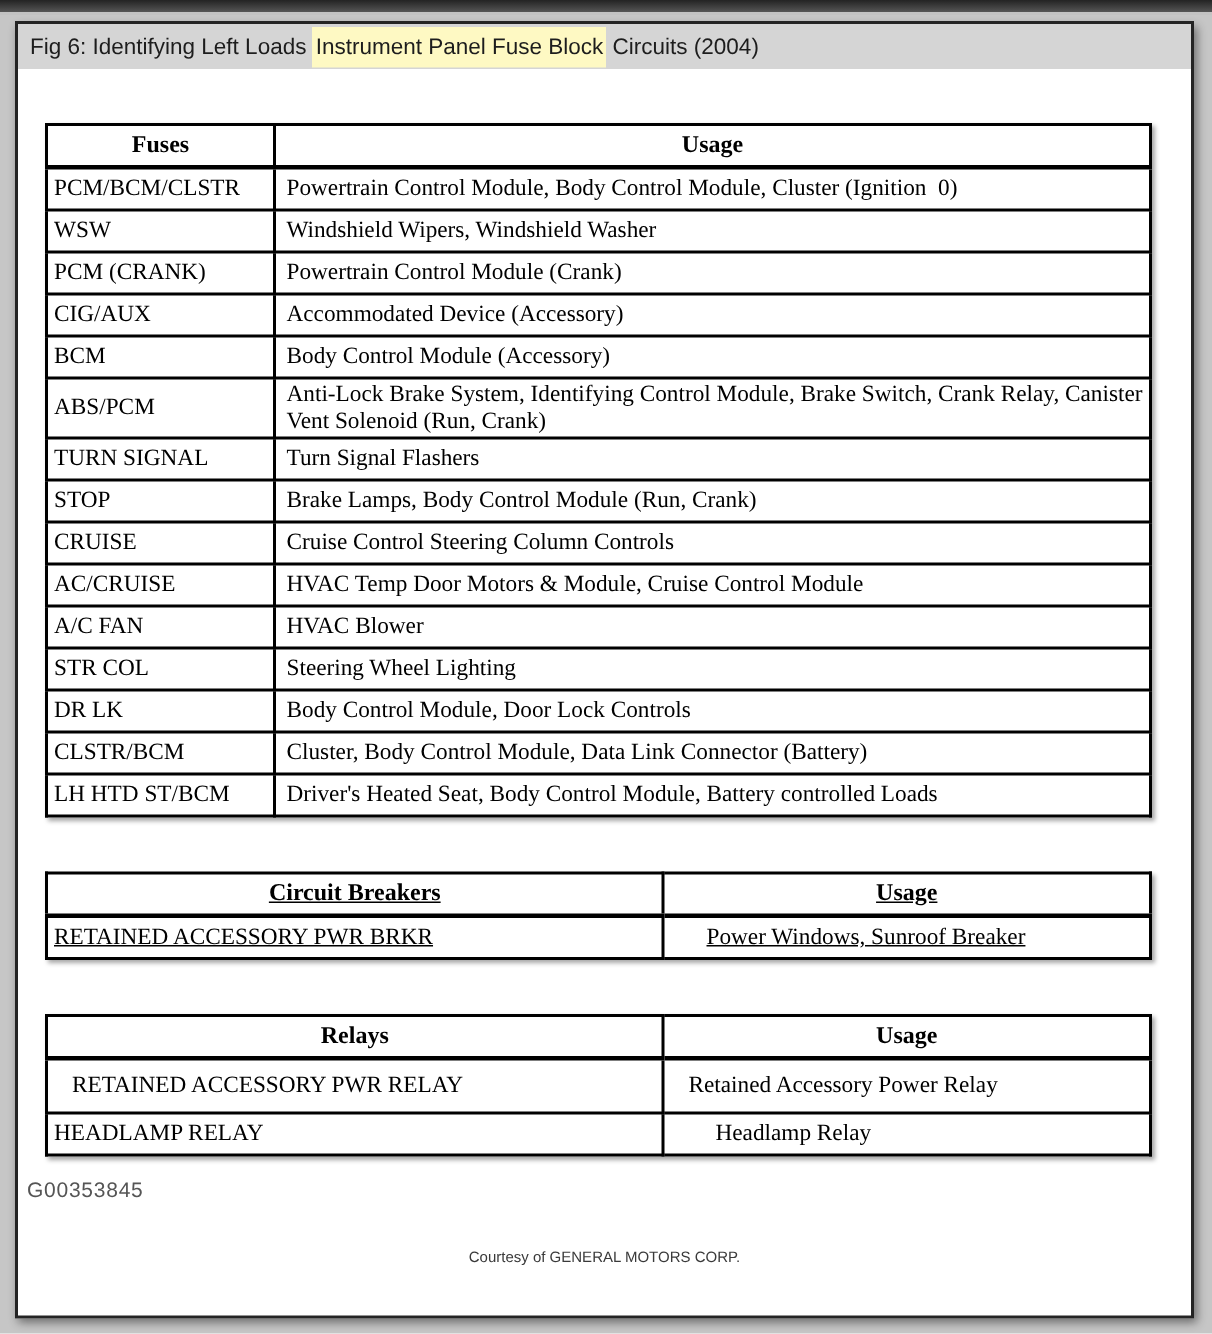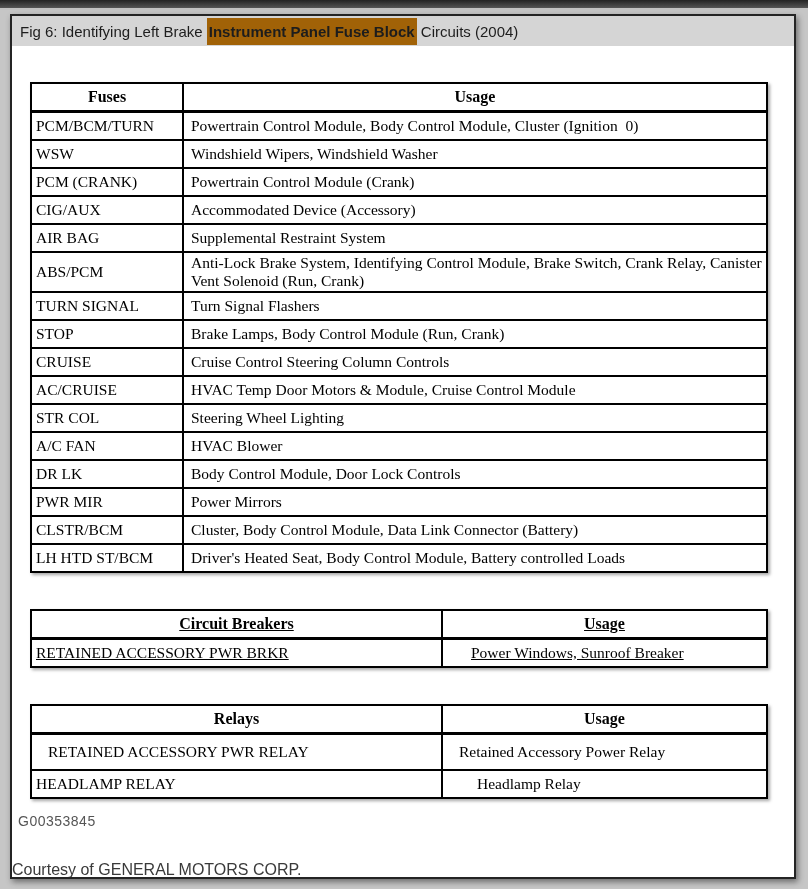--- a/index.html
+++ b/index.html
@@ -21,23 +21,23 @@
     overflow:hidden;
   }
   .title-bar{
     height:30px;background:#d5d5d5;
     display:flex;align-items:center;
     padding:0 8px;
     font-size:15px;color:#1d1d1d;
     white-space:pre;
   }
   .hl{
-    background:#a16207;
+    background:#fef9c3;
     display:flex;align-items:center;
-    height:27px;padding:0 2px;font-weight:bold;
+    height:27px;padding:0 2px;
   }
   .tables{padding-left:18px;}
   table.doc-table{
     border-collapse:collapse;
     width:738px;
     font-family:"Liberation Serif","DejaVu Serif",serif;
     color:#000;
     box-shadow:2px 2px 3px rgba(0,0,0,0.35);
     background:#fff;
     margin-top:36px;
@@ -68,66 +68,67 @@
   .relay-table col.c1{width:411px;}
   .relay-table td.usage-cell{padding-left:34px;}
   .relay-table tbody tr:first-child td{height:32px;padding-left:16px;}
   .doc-number{
     margin:14px 0 0 6px;
     font-size:14px;color:#555;
     letter-spacing:0.5px;
   }
   .courtesy{
     margin-top:32px;
-    font-size:16px;color:#3a3a3a;
+    text-align:center;
+    font-size:10px;color:#3a3a3a;
   }
 </style>
 </head>
 <body>
 
 <div class="top-bar"></div>
 <div class="top-line"></div>
 
 <div class="frame">
 
-  <div class="title-bar"><span>Fig 6: Identifying Left Brake </span><span class="hl">Instrument Panel Fuse Block</span><span> Circuits (2004)</span></div>
+  <div class="title-bar"><span>Fig 6: Identifying Left Loads </span><span class="hl">Instrument Panel Fuse Block</span><span> Circuits (2004)</span></div>
 
   <div class="tables">
 
     <table class="doc-table fuse-table">
       <colgroup>
           <col class="c1">
           <col>
         </colgroup>
       <thead>
         <tr>
           <th>Fuses</th>
           <th>Usage</th>
         </tr>
       </thead>
       <tbody>
           <tr>
-            <td class="label-cell">PCM/BCM/TURN</td>
+            <td class="label-cell">PCM/BCM/CLSTR</td>
             <td class="usage-cell">Powertrain Control Module, Body Control Module, Cluster (Ignition&nbsp; 0)</td>
           </tr>
           <tr>
             <td class="label-cell">WSW</td>
             <td class="usage-cell">Windshield Wipers, Windshield Washer</td>
           </tr>
           <tr>
             <td class="label-cell">PCM (CRANK)</td>
             <td class="usage-cell">Powertrain Control Module (Crank)</td>
           </tr>
           <tr>
             <td class="label-cell">CIG/AUX</td>
             <td class="usage-cell">Accommodated Device (Accessory)</td>
           </tr>
           <tr>
-            <td class="label-cell">AIR BAG</td>
-            <td class="usage-cell">Supplemental Restraint System</td>
+            <td class="label-cell">BCM</td>
+            <td class="usage-cell">Body Control Module (Accessory)</td>
           </tr>
           <tr>
             <td class="label-cell">ABS/PCM</td>
             <td class="usage-cell">Anti-Lock Brake System, Identifying Control Module, Brake Switch, Crank Relay, Canister Vent Solenoid (Run, Crank)</td>
           </tr>
           <tr>
             <td class="label-cell">TURN SIGNAL</td>
             <td class="usage-cell">Turn Signal Flashers</td>
           </tr>
           <tr>
@@ -136,34 +137,30 @@
           </tr>
           <tr>
             <td class="label-cell">CRUISE</td>
             <td class="usage-cell">Cruise Control Steering Column Controls</td>
           </tr>
           <tr>
             <td class="label-cell">AC/CRUISE</td>
             <td class="usage-cell">HVAC Temp Door Motors &amp; Module, Cruise Control Module</td>
           </tr>
           <tr>
+            <td class="label-cell">A/C FAN</td>
+            <td class="usage-cell">HVAC Blower</td>
+          </tr>
+          <tr>
             <td class="label-cell">STR COL</td>
             <td class="usage-cell">Steering Wheel Lighting</td>
           </tr>
           <tr>
-            <td class="label-cell">A/C FAN</td>
-            <td class="usage-cell">HVAC Blower</td>
-          </tr>
-          <tr>
             <td class="label-cell">DR LK</td>
             <td class="usage-cell">Body Control Module, Door Lock Controls</td>
-          </tr>
-          <tr>
-            <td class="label-cell">PWR MIR</td>
-            <td class="usage-cell">Power Mirrors</td>
           </tr>
           <tr>
             <td class="label-cell">CLSTR/BCM</td>
             <td class="usage-cell">Cluster, Body Control Module, Data Link Connector (Battery)</td>
           </tr>
           <tr>
             <td class="label-cell">LH HTD ST/BCM</td>
             <td class="usage-cell">Driver's Heated Seat, Body Control Module, Battery controlled Loads</td>
           </tr>
         </tbody>

